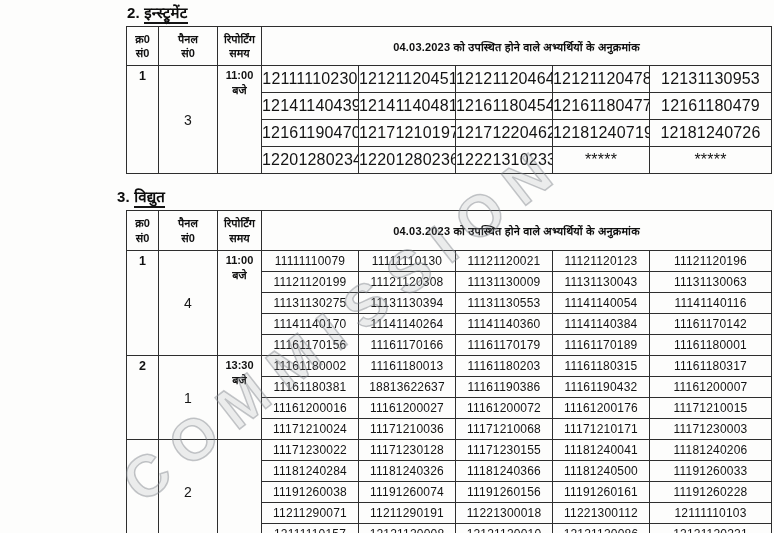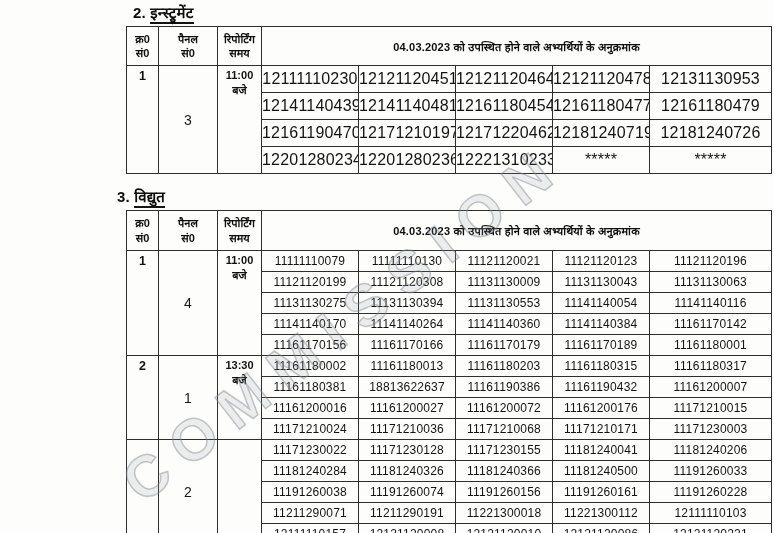--- a/index.html
+++ b/index.html
@@ -20,21 +20,21 @@
     font-size: 15px;
     font-weight: bold;
     color: #0d0d0d;
     white-space: nowrap;
     letter-spacing: 0.2px;
   }
   .sec-title .ul {
     border-bottom: 2px solid #141414;
     padding-bottom: 1px;
   }
-  #title-1 { left: 133px; top: 2px; }
+  #title-1 { left: 127px; top: 2px; }
   #title-2 { left: 117px; top: 186px; }
 
   
   table {
     position: absolute;
     border-collapse: collapse;
     table-layout: fixed;
     width: 645px;
     background: transparent;
     padding-left: 16px;

